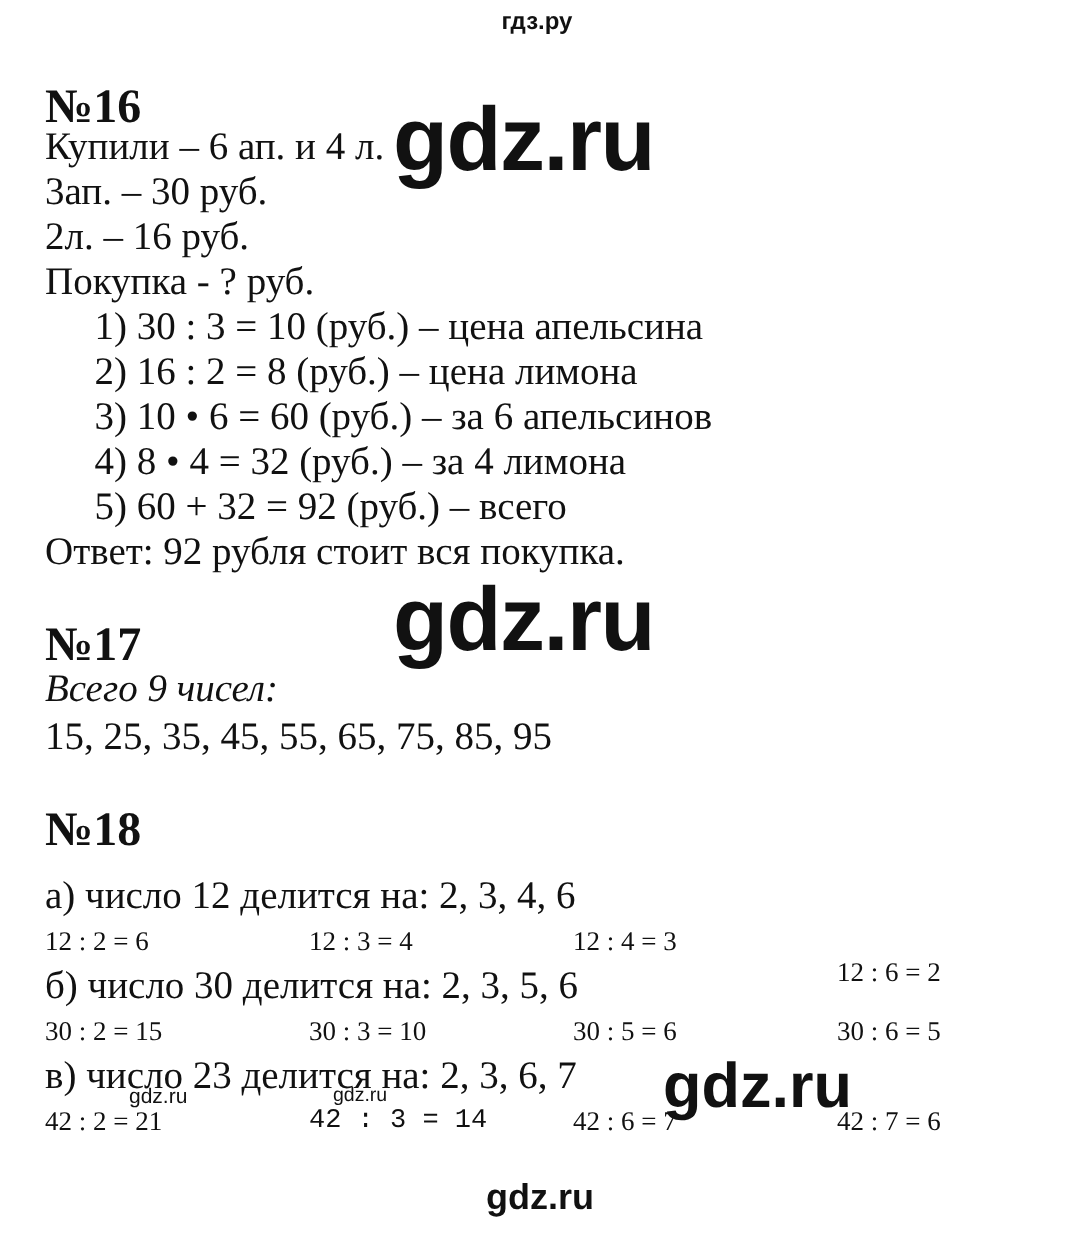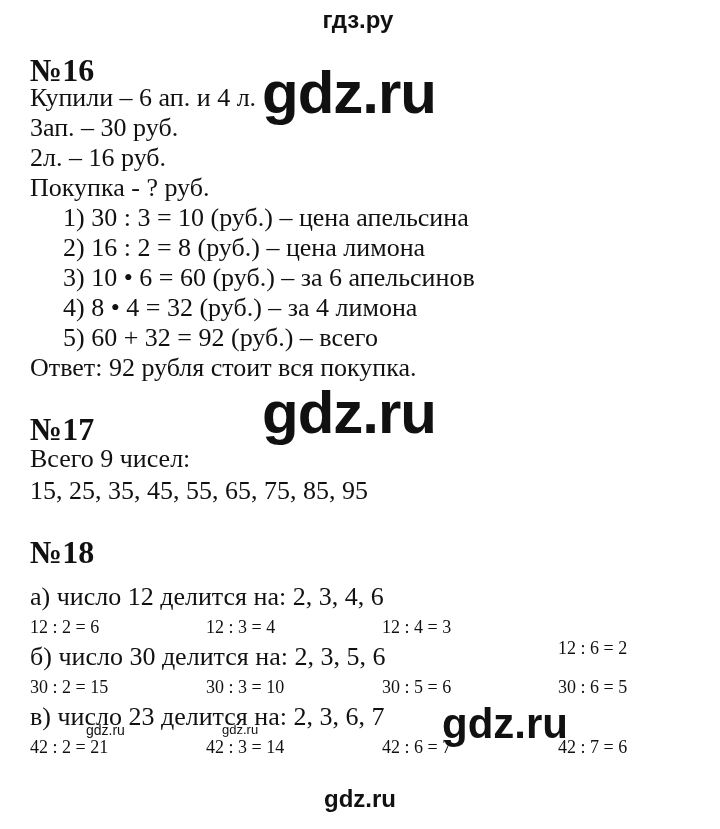--- a/index.html
+++ b/index.html
@@ -1,19 +1,19 @@
 <!DOCTYPE html>
 <html><head>
 <meta charset="utf-8">
 <style>
   html,body{margin:0;padding:0;background:#ffffff;}
   body{width:720px;height:829px;position:relative;overflow:hidden;color:#111;
        font-family:"Liberation Serif","DejaVu Serif",serif;}
   .wm{position:absolute;font-family:"Liberation Sans","DejaVu Sans",sans-serif;font-weight:bold;color:#111;white-space:nowrap;}
-  .wm-top{left:0;width:716px;text-align:center;top:6px;font-size:24px;}
+  .wm-top{left:0;width:716px;text-align:center;top:6px;font-size:16px;}
   .wm-big{font-size:60px;letter-spacing:-1px;}
   .wm-small{font-size:14px;font-weight:normal;}
   .wm-bottom{left:0;width:720px;text-align:center;top:785px;font-size:24px;}
   .line{position:absolute;left:30px;font-size:26px;line-height:30px;white-space:nowrap;}
   .ind{left:63px;}
   .num{font-weight:bold;font-size:32px;}
   .col{position:absolute;font-size:18px;line-height:30px;white-space:nowrap;}
 </style>
 </head>
 <body>
@@ -28,39 +28,39 @@
 <div class="line" style="top:173px;">Покупка - ? руб.</div>
 <div class="line ind" style="top:203px;">1) 30 : 3 = 10 (руб.) – цена апельсина</div>
 <div class="line ind" style="top:233px;">2) 16 : 2 = 8 (руб.) – цена лимона</div>
 <div class="line ind" style="top:263px;">3) 10 • 6 = 60 (руб.) – за 6 апельсинов</div>
 <div class="line ind" style="top:293px;">4) 8 • 4 = 32 (руб.) – за 4 лимона</div>
 <div class="line ind" style="top:323px;">5) 60 + 32 = 92 (руб.) – всего</div>
 <div class="line" style="top:353px;">Ответ: 92 рубля стоит вся покупка.</div>
 
 <div class="wm wm-big" style="left:262px;top:378px;">gdz.ru</div>
 <div class="line num" style="top:414px;">№17</div>
-<div class="line" style="top:444px;">Всего 9 чисел:</div>
+<div class="line" style="top:444px;font-style:italic;">Всего 9 чисел:</div>
 <div class="line" style="top:476px;">15, 25, 35, 45, 55, 65, 75, 85, 95</div>
 
 <div class="line num" style="top:537px;">№18</div>
 
 <div class="line" style="top:582px;">а) число 12 делится на: 2, 3, 4, 6</div>
 <div class="col" style="left:30px;top:612px;">12 : 2 = 6</div>
 <div class="col" style="left:206px;top:612px;">12 : 3 = 4</div>
 <div class="col" style="left:382px;top:612px;">12 : 4 = 3</div>
 <div class="col" style="left:558px;top:612px;margin-top:21px;">12 : 6 = 2</div>
 
 <div class="line" style="top:642px;">б) число 30 делится на: 2, 3, 5, 6</div>
 <div class="col" style="left:30px;top:672px;">30 : 2 = 15</div>
 <div class="col" style="left:206px;top:672px;">30 : 3 = 10</div>
 <div class="col" style="left:382px;top:672px;">30 : 5 = 6</div>
 <div class="col" style="left:558px;top:672px;">30 : 6 = 5</div>
 
 <div class="line" style="top:702px;">в) число 23 делится на: 2, 3, 6, 7</div>
 <div class="wm" style="left:442px;top:700px;font-size:42px;">gdz.ru</div>
 <div class="col" style="left:30px;top:732px;">42 : 2 = 21</div>
-<div class="col" style="left:206px;top:732px;">42 : 3 = 14</div>
+<div class="col" style="left:206px;top:732px;font-family:Liberation Mono, monospace;">42 : 3 = 14</div>
 <div class="col" style="left:382px;top:732px;">42 : 6 = 7</div>
 <div class="col" style="left:558px;top:732px;">42 : 7 = 6</div>
 <div class="wm wm-small" style="left:86px;top:722px;">gdz.ru</div>
 <div class="wm wm-small" style="left:222px;top:722px;font-size:13px;">gdz.ru</div>
 
 <div class="wm wm-bottom">gdz.ru</div>
 
 </body></html>

